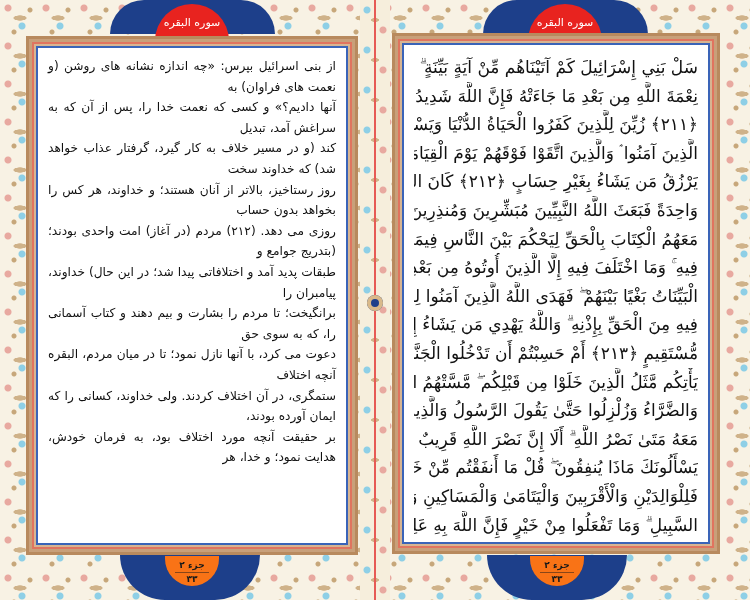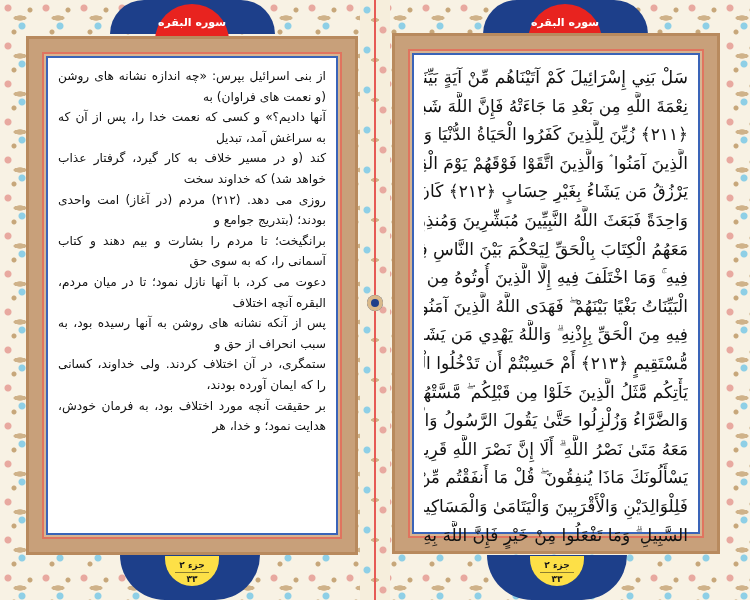--- a/index.html
+++ b/index.html
@@ -38,21 +38,21 @@
     position: absolute; background: #1d3f8a; border-radius: 50%;
     box-shadow: 0 0 0 4px #d9b98a inset;
   }
   .page {
     position: absolute;
   }
   .frame {
     position: absolute;
     border: 3px solid #b88a5e;
     background: #c8a07a;
-    padding: 13px;
+    padding: 3px;
   }
   .frame-inner {
     width: 100%; height: 100%;
     border: 2px solid #e0745f;
     background: #d7b592;
     padding: 2px;
   }
   .frame-inner2 {
     width: 100%; height: 100%;
     border: 2px solid #3a64b8;
@@ -78,35 +78,35 @@
     letter-spacing: 0;
   }
   .ar-text p { margin: 0; white-space: nowrap; overflow: hidden; text-align: justify; text-align-last: justify; }
   .sura-badge {
     position: absolute;
     width: 74px; height: 37px;
     background: #e8231f;
     border-radius: 37px 37px 0 0;
     color: #fff;
     font-family: "DejaVu Sans", sans-serif;
-    font-weight: bold;
+    font-weight: normal;
     font-size: 11px;
     text-align: center;
     padding-top: 12px;
     direction: rtl;
   }
   .sura-cap {
     position: absolute; height: 34px;
     background: #1d3f8a;
     border-radius: 40px 40px 0 0;
   }
   .juz-badge {
     position: absolute;
     width: 54px; height: 30px;
-    background: #fde047;
+    background: #f97316;
     border-radius: 0 0 30px 30px;
     color: #1a1a1a;
     font-family: "DejaVu Sans", sans-serif;
     font-weight: bold;
     font-size: 9px;
     text-align: center;
     line-height: 11px;
     padding-top: 4px;
     direction: rtl;
   }
@@ -135,24 +135,25 @@
   <div class="sura-badge" style="left:155px; top:4px;">
     <span>سوره البقره</span>
   </div>
   <div class="frame" style="left:26px; top:36px; width:332px; height:519px;">
     <div class="frame-inner">
       <div class="frame-inner2">
         <div class="text-body tr-text" id="tr-body">
             <p>از بنی اسرائیل بپرس: «چه اندازه نشانه های روشن (و نعمت های فراوان) به</p>
             <p>آنها دادیم؟» و کسی که نعمت خدا را، پس از آن که به سراغش آمد، تبدیل</p>
             <p>کند (و در مسیر خلاف به کار گیرد، گرفتار عذاب خواهد شد) که خداوند سخت</p>
+            <p>روز رستاخیز، بالاتر از آنان هستند؛ و خداوند، هر کس را بخواهد بدون حساب</p>
             <p>روزی می دهد. (۲۱۲) مردم (در آغاز) امت واحدی بودند؛ (بتدریج جوامع و</p>
+            <p>طبقات پدید آمد و اختلافاتی پیدا شد؛ در این حال) خداوند، پیامبران را</p>
             <p>برانگیخت؛ تا مردم را بشارت و بیم دهند و کتاب آسمانی را، که به سوی حق</p>
             <p>دعوت می کرد، با آنها نازل نمود؛ تا در میان مردم، البقره آنچه اختلاف</p>
-            <p>پس از آنکه نشانه های روشن به آنها رسیده بود، به سبب انحراف از حق و</p>
             <p>ستمگری، در آن اختلاف کردند. ولی خداوند، کسانی را که ایمان آورده بودند،</p>
             <p>بر حقیقت آنچه مورد اختلاف بود، به فرمان خودش، هدایت نمود؛ و خدا، هر</p>
           </div>
       </div>
     </div>
   </div>
   <div class="juz-badge" style="left:165px; top:556px;">
     <span>جزء ۲</span>
     <span class="juz-sep"></span>
     <span>۳۳</span>

